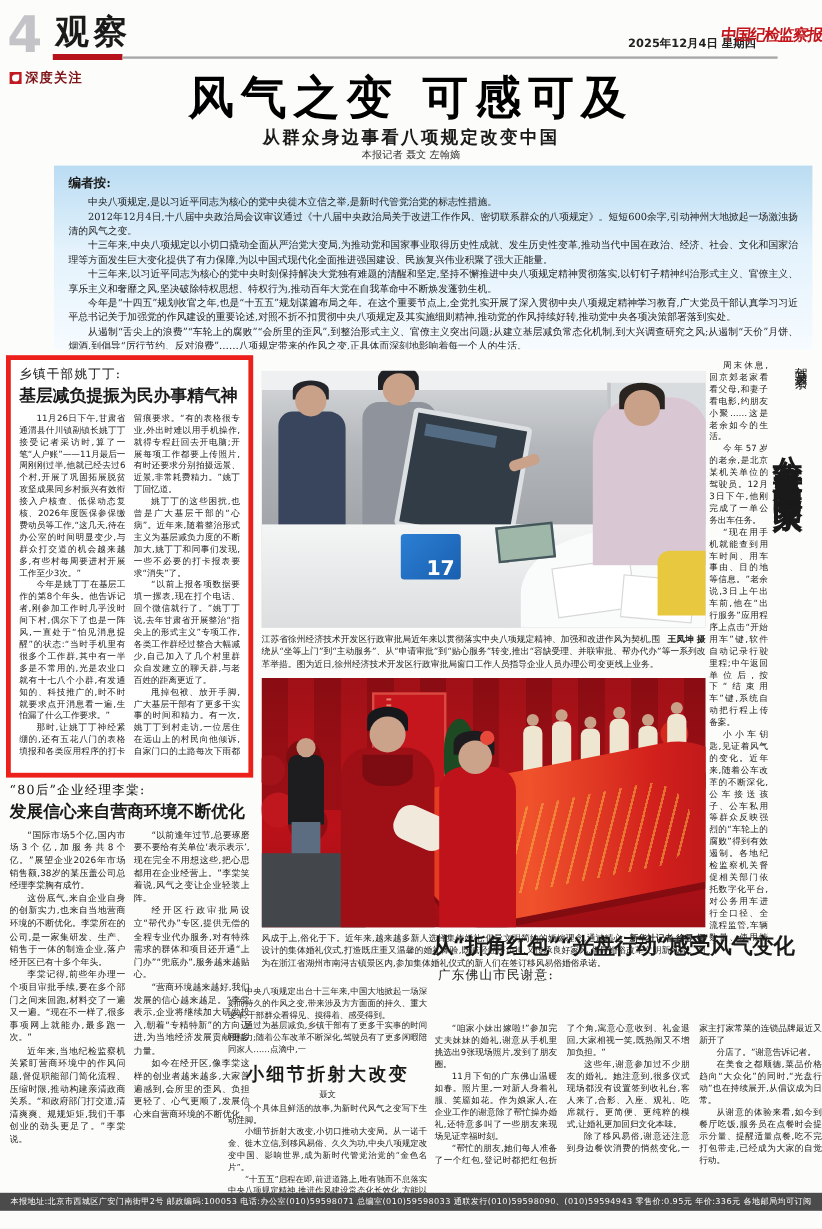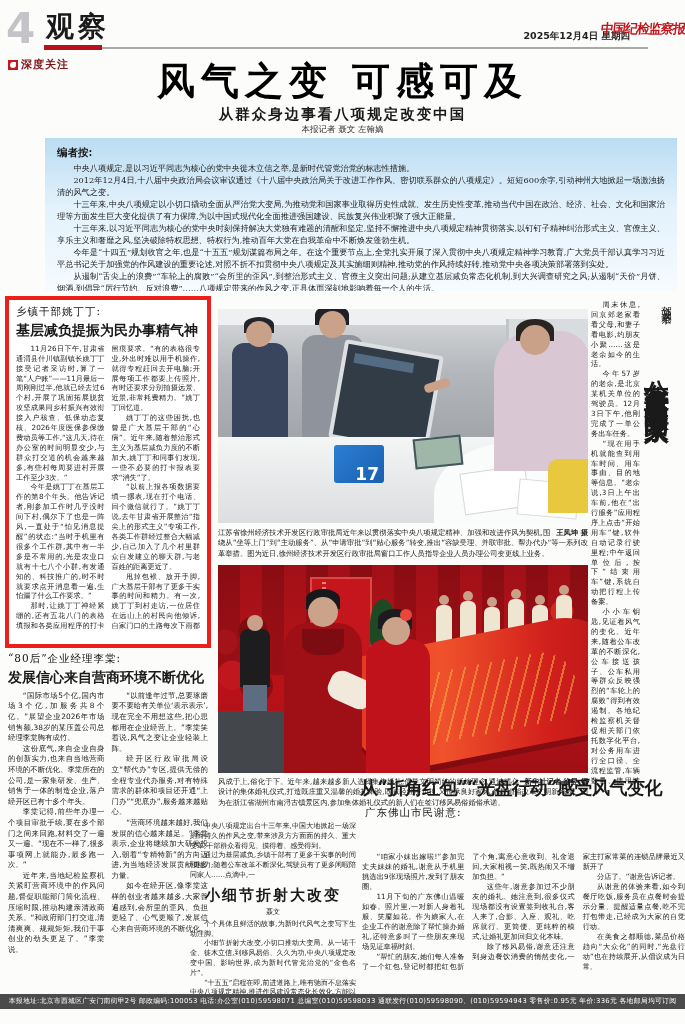--- a/index.html
+++ b/index.html
@@ -289,22 +289,22 @@
 
   <div class="abs xie-kicker serif">广东佛山市民谢意:</div>
   <div class="abs xie-headline serif">从“折角红包”“光盘行动”感受风气变化</div>
   <div class="abs xie-body">
     <p>“咱家小妹出嫁啦!”参加完丈夫妹妹的婚礼,谢意从手机里挑选出9张现场照片,发到了朋友圈。</p>
     <p>11月下旬的广东佛山温暖如春。照片里,一对新人身着礼服、笑靥如花。作为娘家人,在企业工作的谢意除了帮忙操办婚礼,还特意多叫了一些朋友来现场见证幸福时刻。</p>
     <p>“帮忙的朋友,她们每人准备了一个红包,登记时都把红包折了个角,寓意心意收到、礼金退回,大家相视一笑,既热闹又不增加负担。”</p>
     <p>这些年,谢意参加过不少朋友的婚礼。她注意到,很多仪式现场都没有设置签到收礼台,客人来了,合影、入座、观礼、吃席就行。更简便、更纯粹的模式,让婚礼更加回归文化本味。</p>
     <p>除了移风易俗,谢意还注意到身边餐饮消费的悄然变化,一家主打家常菜的连锁品牌最近又新开了</p>
     <p>分店了。”谢意告诉记者。</p>
+    <p>在美食之都顺德,菜品价格趋向“大众化”的同时,“光盘行动”也在持续展开,从倡议成为日常。</p>
     <p>从谢意的体验来看,如今到餐厅吃饭,服务员在点餐时会提示分量、提醒适量点餐,吃不完打包带走,已经成为大家的自觉行动。</p>
-    <p>在美食之都顺德,菜品价格趋向“大众化”的同时,“光盘行动”也在持续展开,从倡议成为日常。</p>
   </div>
 
   <div class="abs yu-body">
     <p>周末休息,回京郊老家看看父母,和妻子看电影,约朋友小聚……这是老余如今的生活。</p>
     <p>今年57岁的老余,是北京某机关单位的驾驶员。12月3日下午,他刚完成了一单公务出车任务。</p>
     <p>“现在用手机就能查到用车时间、用车事由、目的地等信息。”老余说,3日上午出车前,他在“出行服务”应用程序上点击“开始用车”键,软件自动记录行驶里程;中午返回单位后,按下“结束用车”键,系统自动把行程上传备案。</p>
     <p>小小车钥匙,见证着风气的变化。近年来,随着公车改革的不断深化,公车接送孩子、公车私用等群众反映强烈的“车轮上的腐败”得到有效遏制。各地纪检监察机关督促相关部门依托数字化平台,对公务用车进行全口径、全流程监管,车辆数量、使用情况一目了然,更加规范透明。</p>
 
   </div>
   <div class="abs yu-kicker serif">驾驶员老余:</div>

